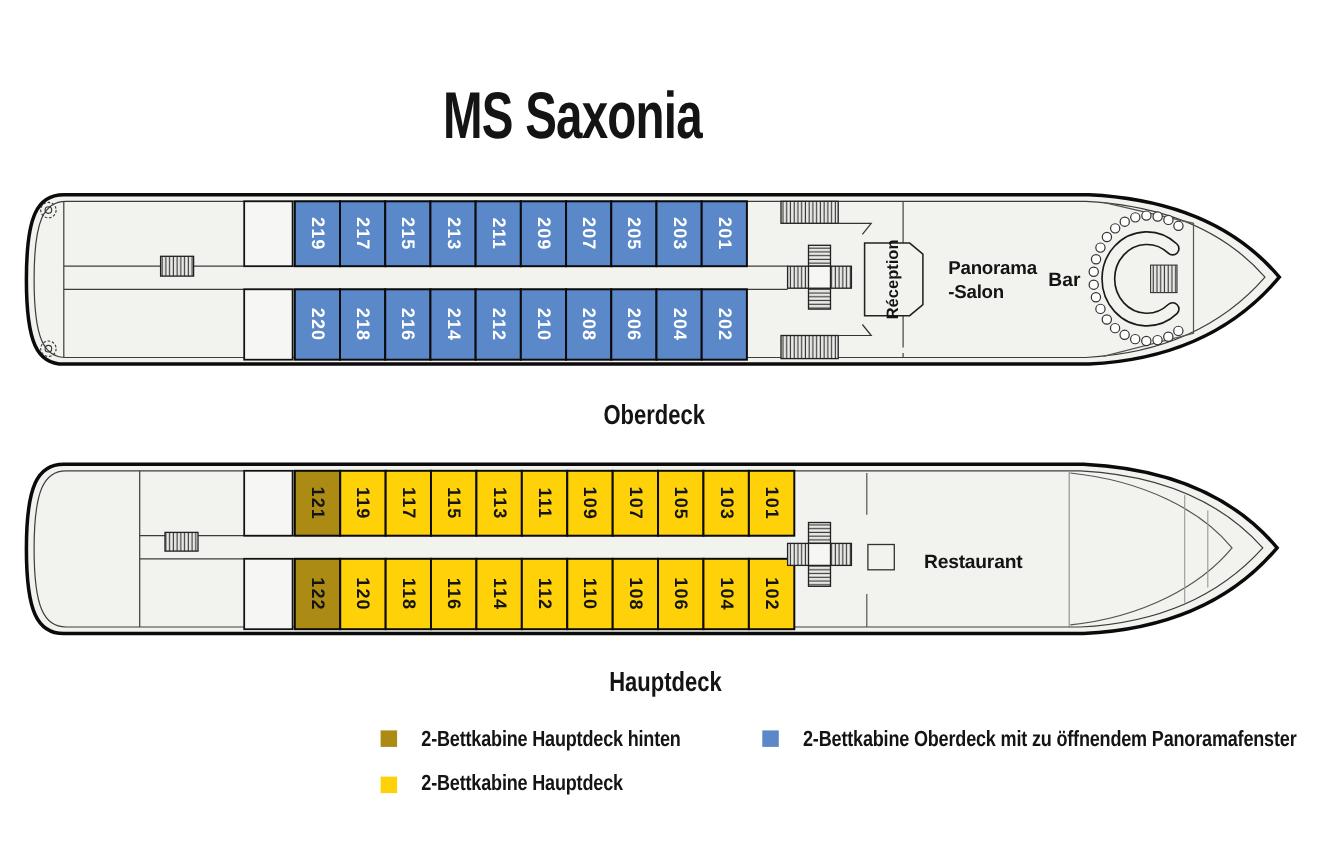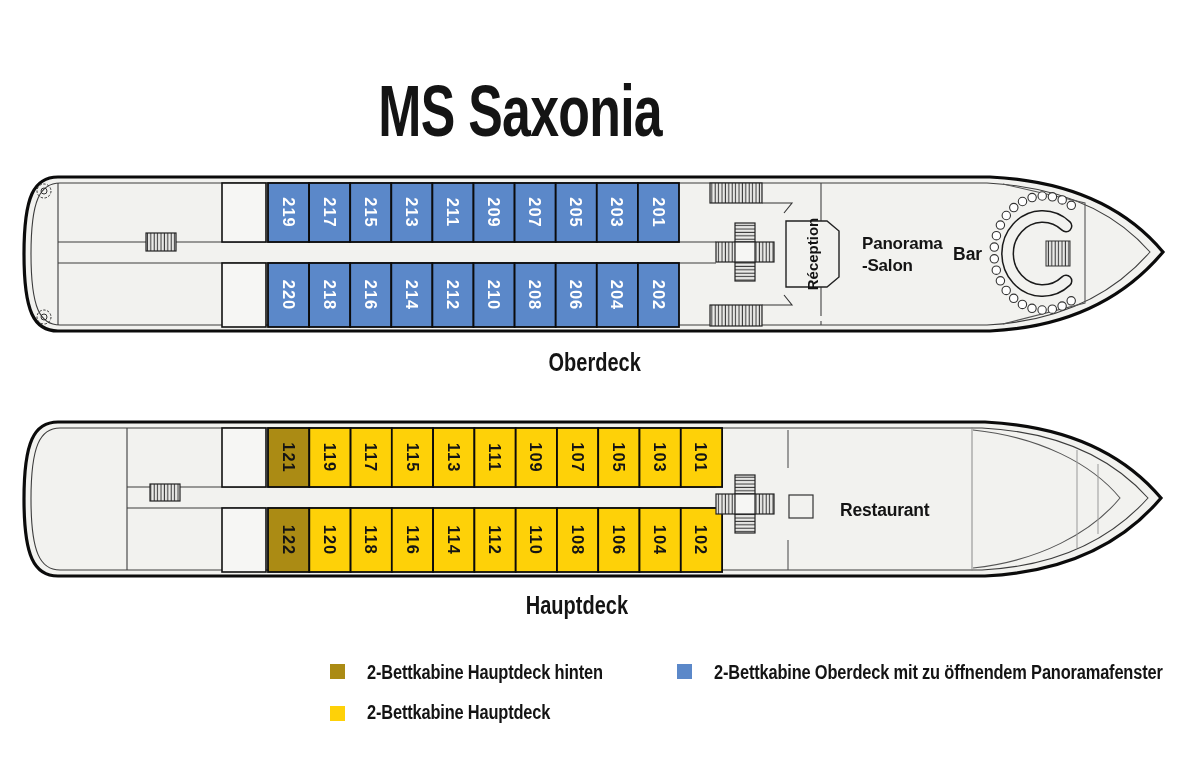--- a/index.html
+++ b/index.html
@@ -2,31 +2,32 @@
 <html><head>
 <meta charset="utf-8">
 <style>
   html,body{margin:0;padding:0;}
   body{
     width:1200px;height:778px;position:relative;overflow:hidden;
     background:#ffffff;font-family:"Liberation Sans",sans-serif;color:#141414;
   }
   .title{
     position:absolute;top:70px;left:0;width:1040px;text-align:center;
-    font-size:72px;font-weight:700;letter-spacing:-1px;white-space:nowrap;
+    font-size:60px;font-weight:700;letter-spacing:-1px;white-space:nowrap;
   }
   .title .cond{display:inline-block;transform:scaleX(0.72);transform-origin:center;}
   .deck-label{
     position:absolute;width:240px;text-align:center;font-size:25px;font-weight:700;
     white-space:nowrap;
+    margin-top:15px;
   }
   .deck-label .cond{display:inline-block;transform:scaleX(0.8);transform-origin:center;}
   #oberdeck-label{left:475px;top:348px;}
-  #hauptdeck-label{left:457px;top:591px;}
-  .legend-item{position:absolute;display:flex;align-items:flex-start;}
+  #hauptdeck-label{left:485px;top:591px;}
+  .legend-item{position:absolute;display:flex;align-items:flex-start;margin-left:16px;}
   .legend-swatch{width:15px;height:15px;display:inline-block;margin-top:1px;flex:none;}
   .legend-text{
     display:inline-block;margin-left:22px;font-size:20px;font-weight:700;line-height:18px;
     letter-spacing:-0.2px;white-space:nowrap;transform:scaleX(0.82);transform-origin:left center;
   }
   #legend-1{left:330px;top:663px;}
   #legend-2{left:330px;top:703px;align-items:flex-end;}
   #legend-3{left:677px;top:663px;}
   svg{position:absolute;top:0;left:0;}
   svg text{font-family:"Liberation Sans",sans-serif;}

